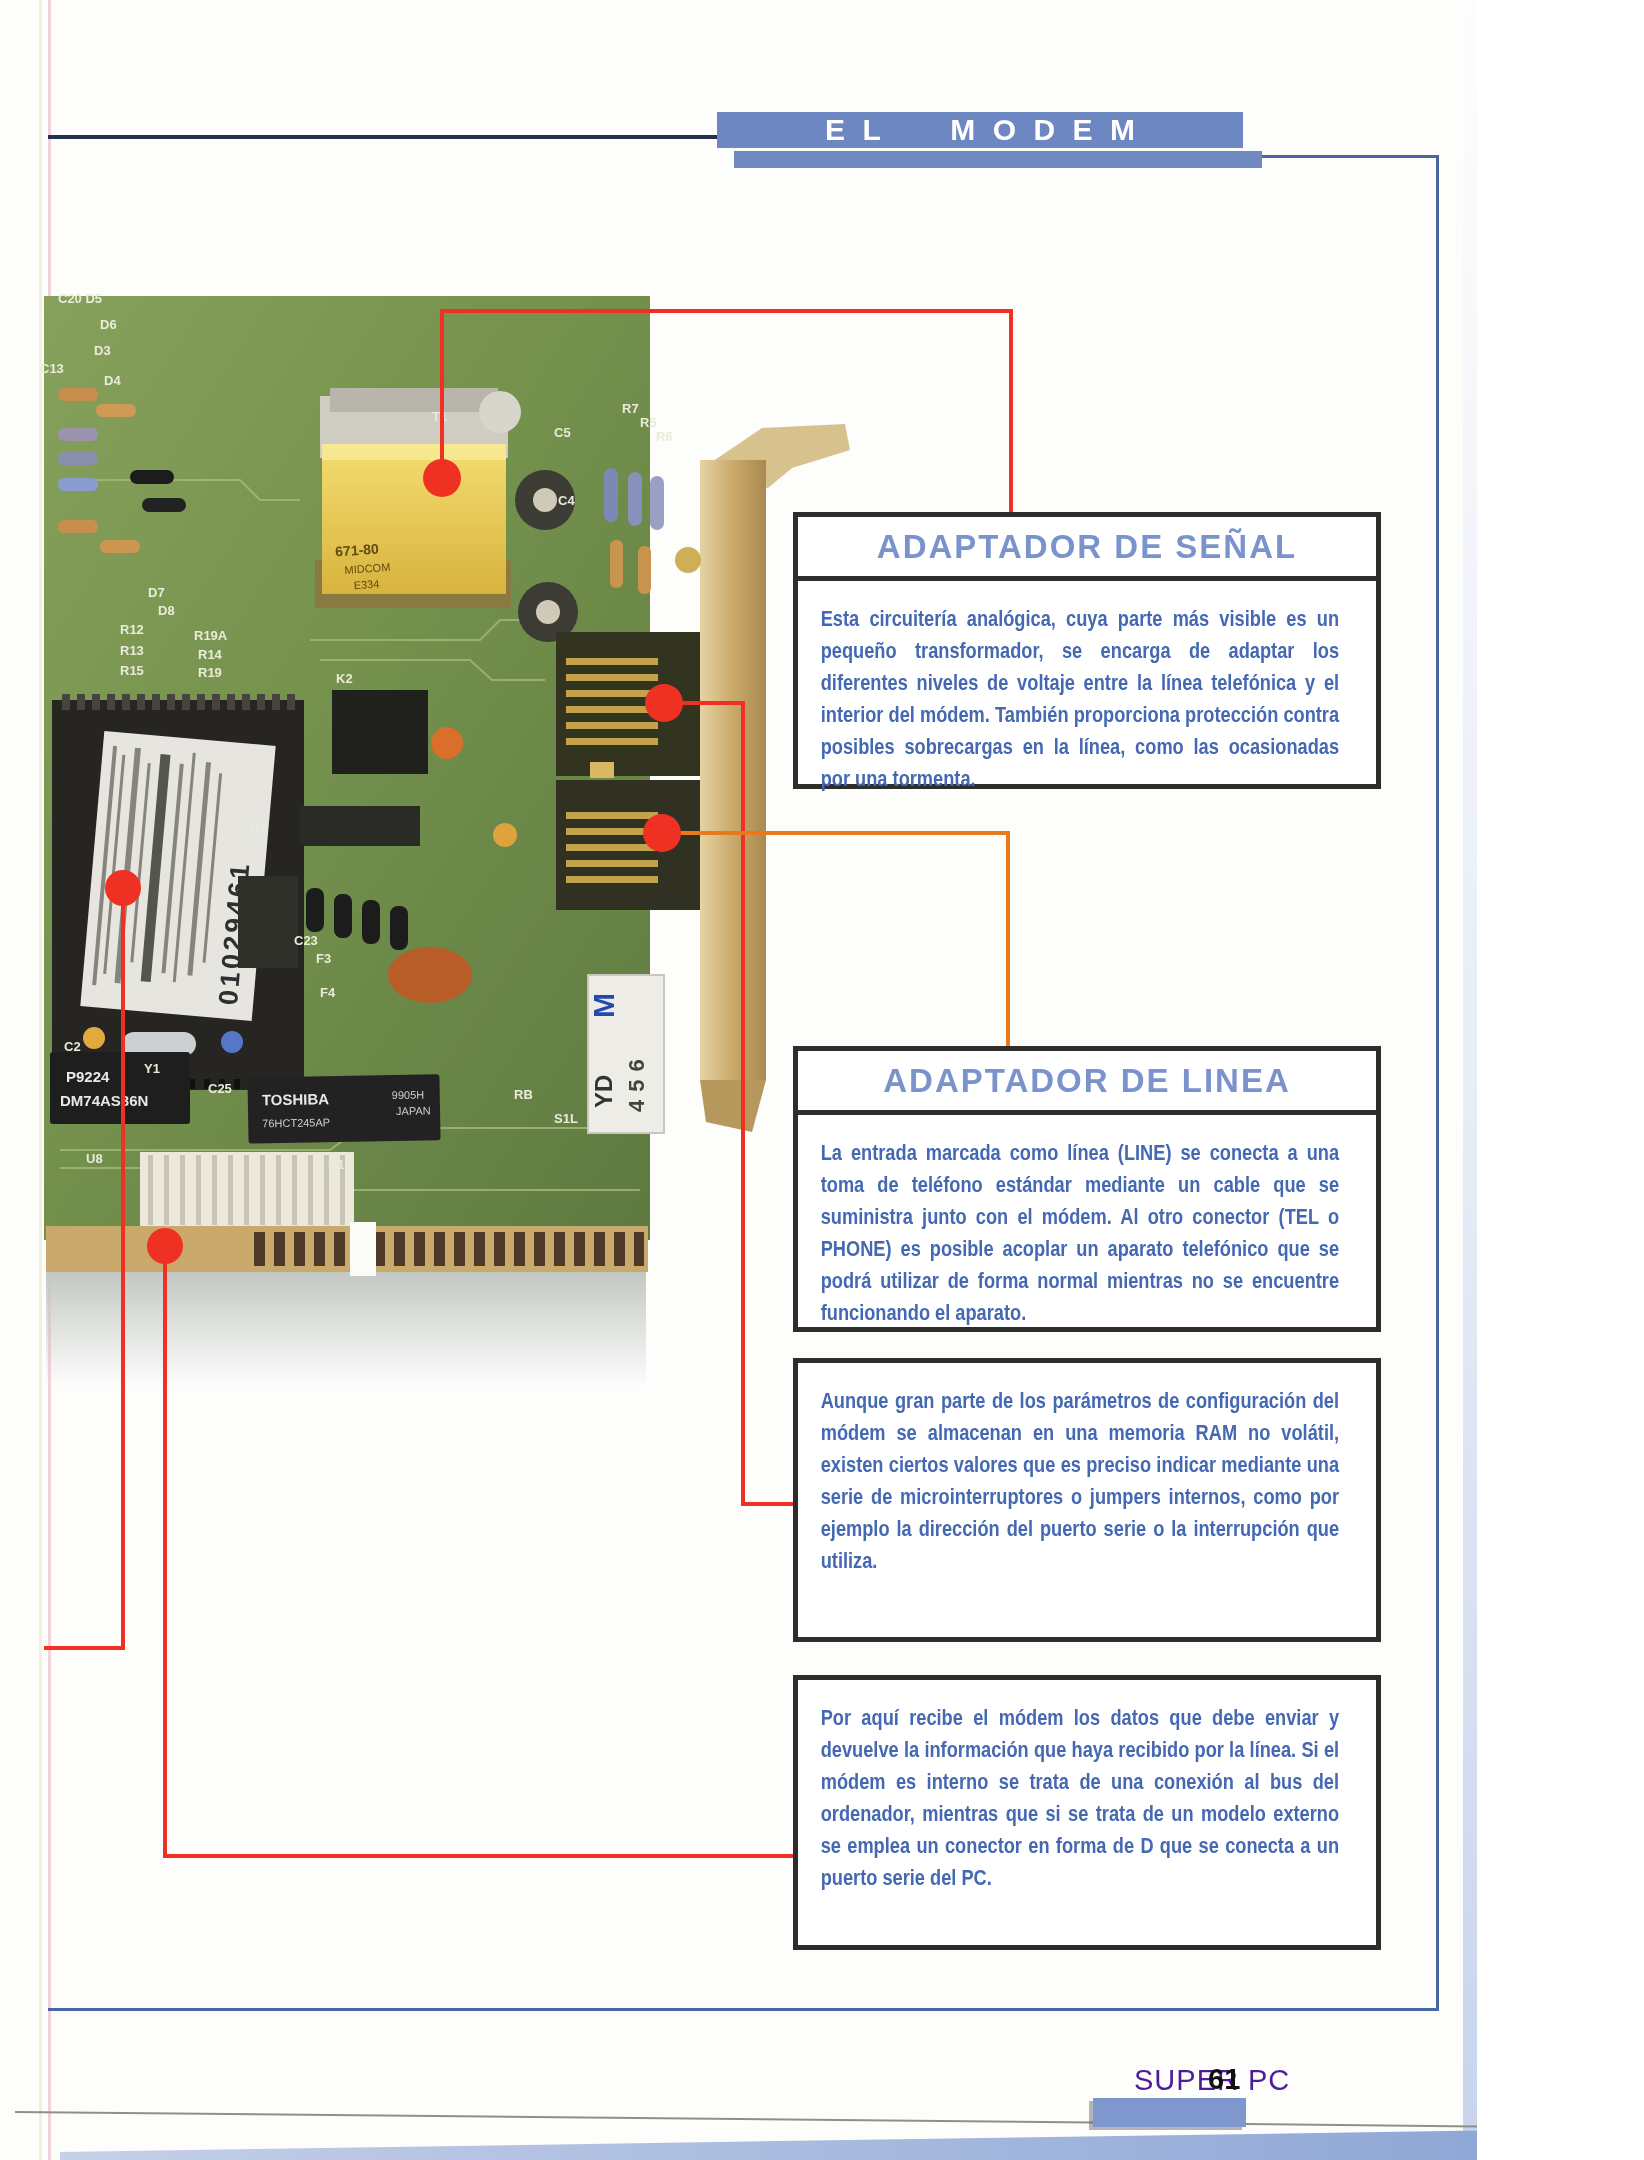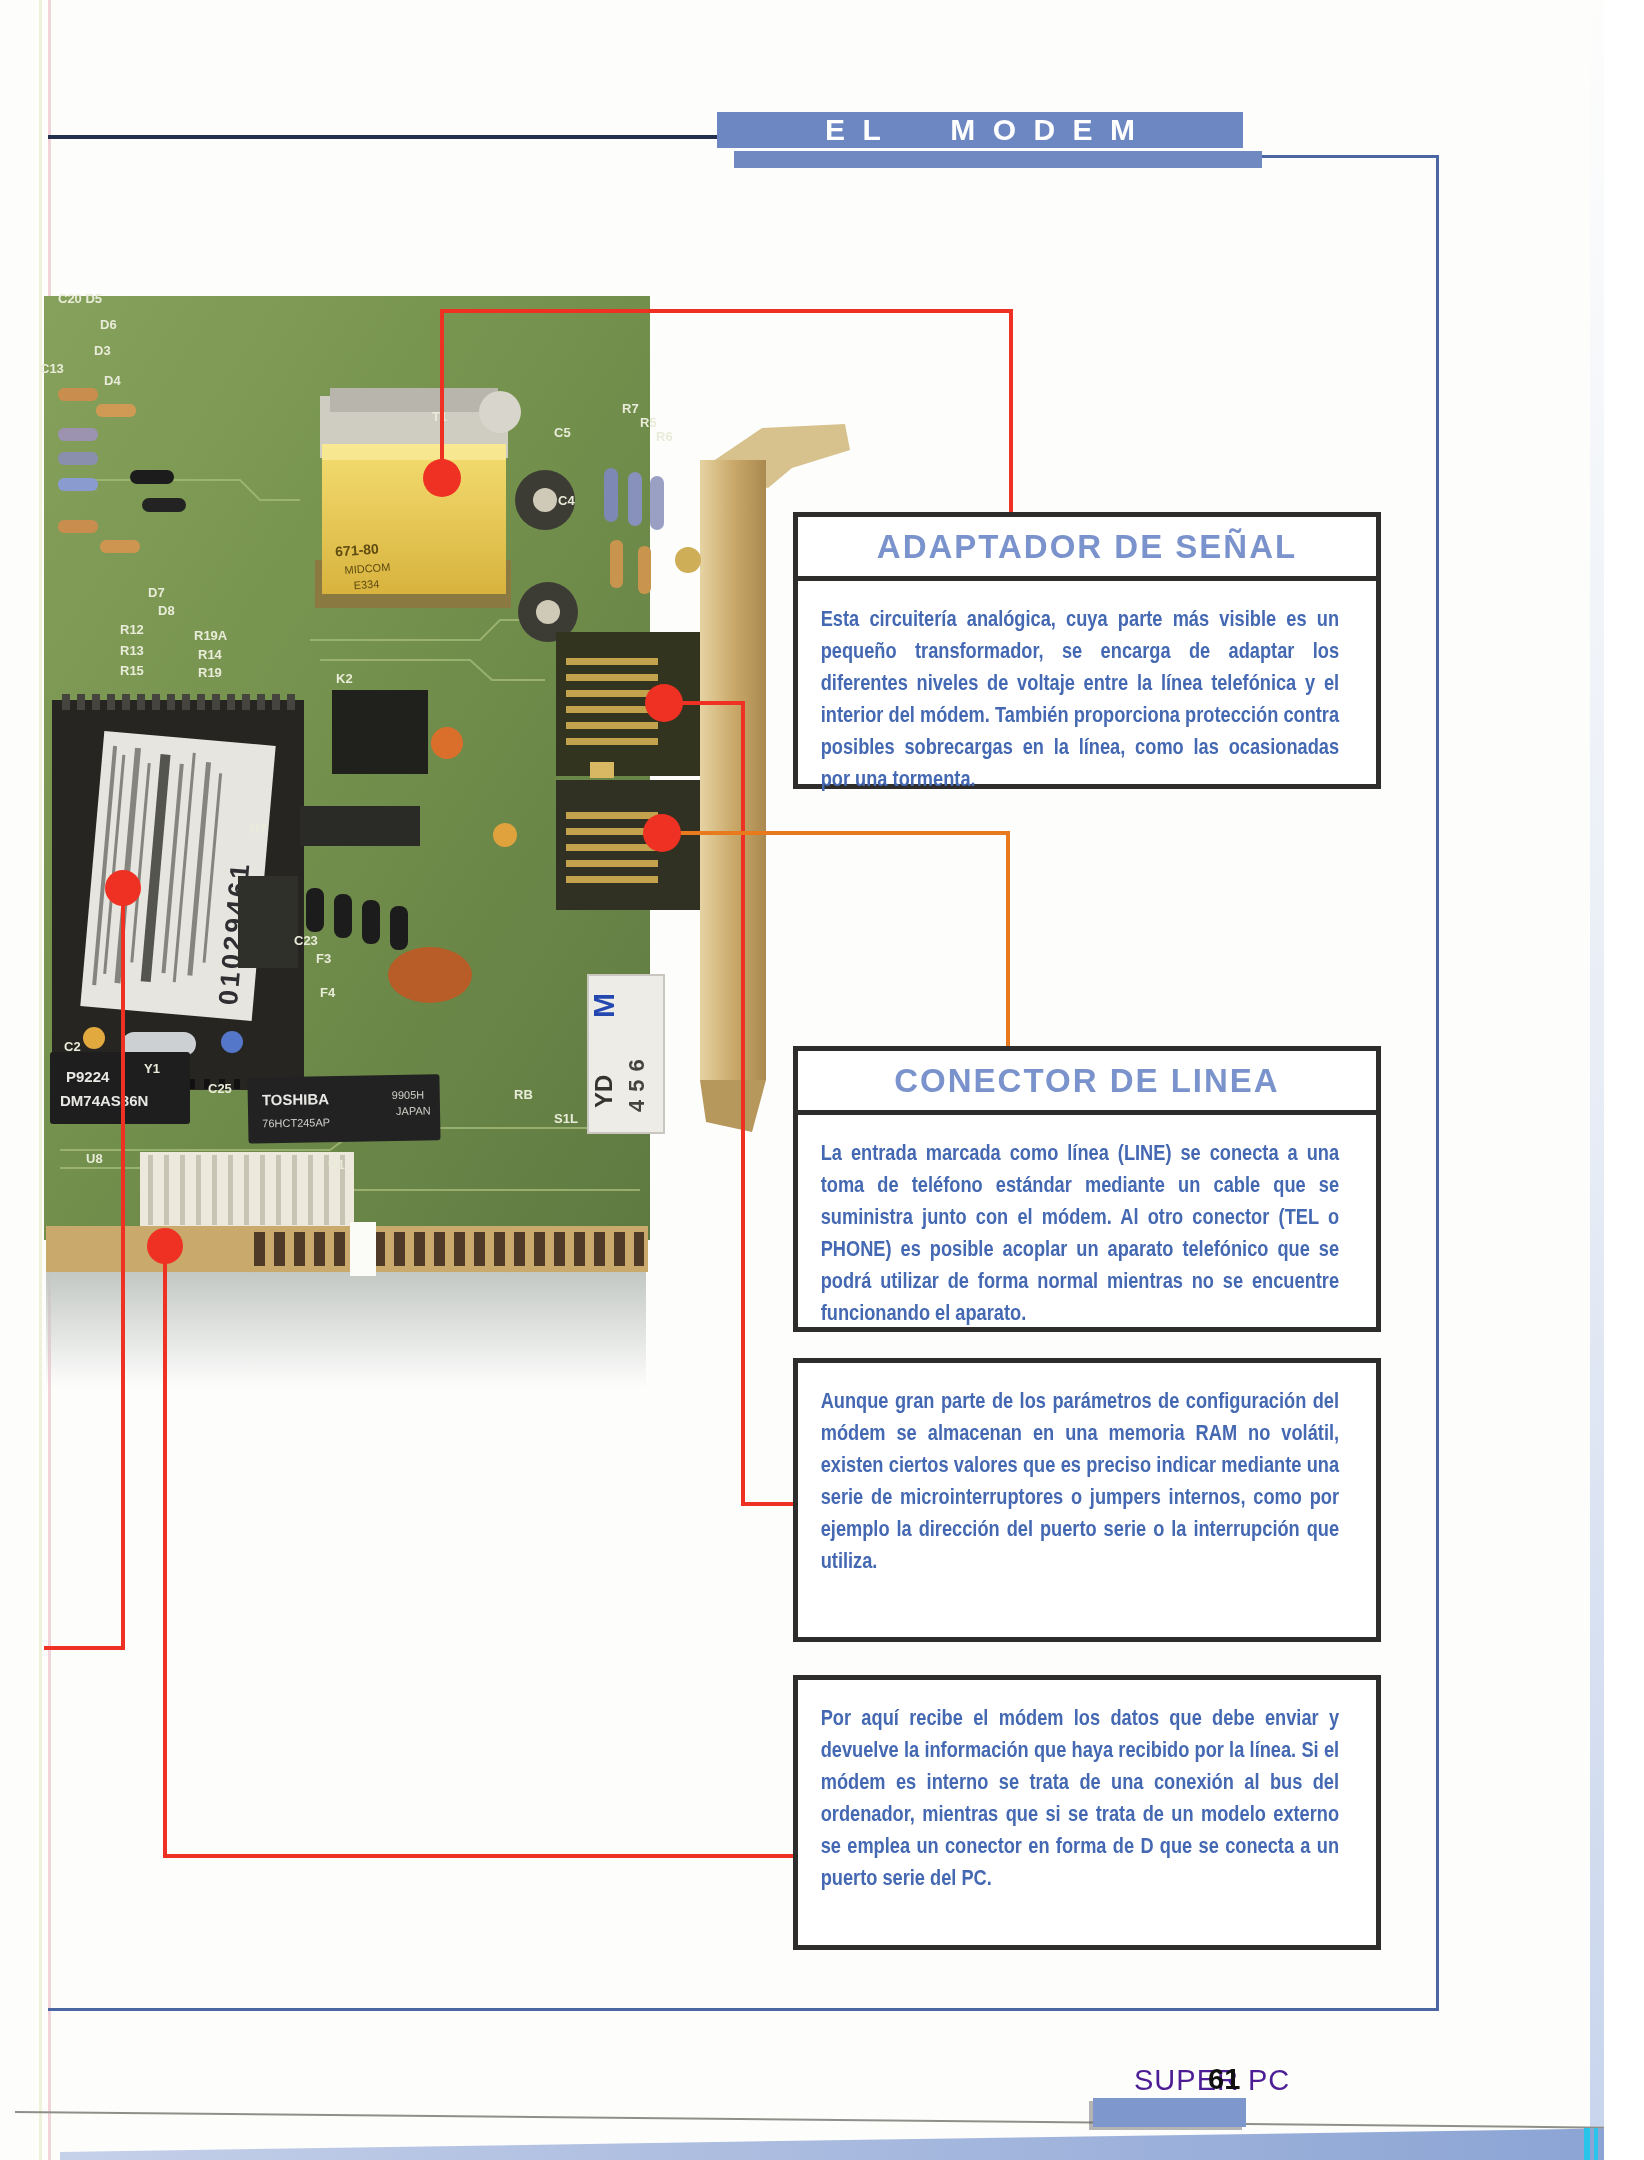--- a/index.html
+++ b/index.html
@@ -1,16 +1,16 @@
 <!DOCTYPE html>
 <html><head>
 <meta charset="utf-8">
 <style>
   html,body{margin:0;padding:0;background:#ffffff;}
-  .page{position:relative;width:1604px;height:2160px;background:#fdfdfc;overflow:hidden;
+  .page{position:relative;width:1477px;height:2160px;background:#fdfdfc;overflow:hidden;
         font-family:"Liberation Sans",sans-serif;}
   
   .fold-pink{position:absolute;left:48px;top:0;width:3px;height:2160px;background:#f2d3da;}
   .fold-yellow{position:absolute;left:39px;top:0;width:3px;height:2160px;background:#f0f1da;}
   .right-edge{position:absolute;right:0;top:0;width:14px;height:2160px;
               background:linear-gradient(180deg,rgba(223,230,243,0) 0%,rgba(210,221,240,.55) 55%,#c7d4ec 100%);}
   
   .rule-top{position:absolute;left:48px;top:135px;width:670px;height:4px;background:#23314f;}
   .title-bar{position:absolute;left:717px;top:112px;width:526px;height:36px;background:#6d87c2;
              display:flex;align-items:center;justify-content:center;}
@@ -286,21 +286,21 @@
     <rect x="1584" y="2128" width="6" height="32" fill="#28c4ea"></rect>
     <rect x="1594" y="2128" width="4" height="32" fill="#28c4ea"></rect>
   </svg>
 
   <section class="callout" style="top:512px;height:277px;">
     <h2>ADAPTADOR DE SEÑAL</h2>
     <p>Esta circuitería analógica, cuya parte más visible es un pequeño transformador, se encarga de adaptar los diferentes niveles de voltaje entre la línea telefónica y el interior del módem. También proporciona protección contra posibles sobrecargas en la línea, como las ocasionadas por una tormenta.</p>
   </section>
 
   <section class="callout" style="top:1046px;height:286px;">
-    <h2>CONECTOR DE LINEA</h2>
+    <h2>ADAPTADOR DE LINEA</h2>
     <p>La entrada marcada como línea (LINE) se conecta a una toma de teléfono estándar mediante un cable que se suministra junto con el módem. Al otro conector (TEL o PHONE) es posible acoplar un aparato telefónico que se podrá utilizar de forma normal mientras no se encuentre funcionando el aparato.</p>
   </section>
 
   <section class="callout" style="top:1358px;height:284px;">
     <p>Aunque gran parte de los parámetros de configuración del módem se almacenan en una memoria RAM no volátil, existen ciertos valores que es preciso indicar mediante una serie de microinterruptores o jumpers internos, como por ejemplo la dirección del puerto serie o la interrupción que utiliza.</p>
   </section>
 
   <section class="callout" style="top:1675px;height:275px;">
     <p>Por aquí recibe el módem los datos que debe enviar y devuelve la información que haya recibido por la línea. Si el módem es interno se trata de una conexión al bus del ordenador, mientras que si se trata de un modelo externo se emplea un conector en forma de D que se conecta a un puerto serie del PC.</p>
   </section>

